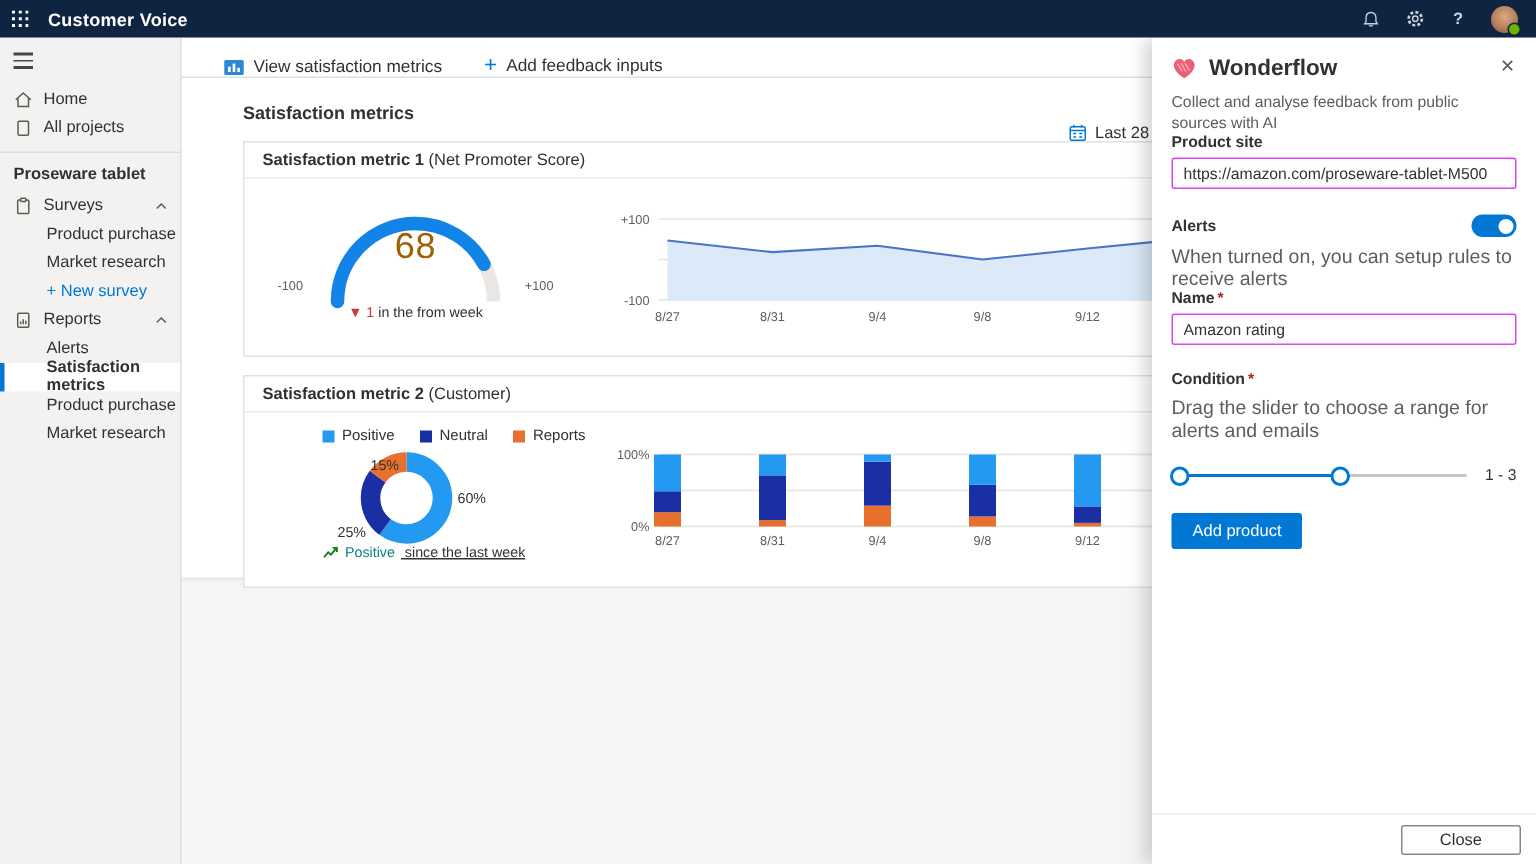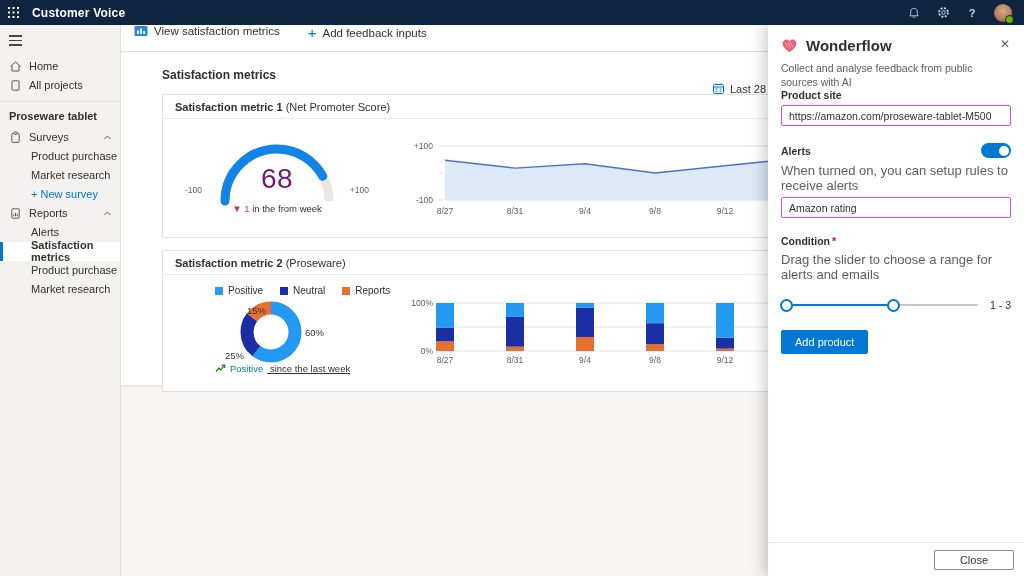--- a/index.html
+++ b/index.html
@@ -31,43 +31,43 @@
   .nav-sub.selected { background:#ffffff; border-left:3px solid #0078d4; font-weight:700; }
   .nav-sub.new-link { color:#0078d4; }
   .side-divider { height:1px; background:#e1dfdd; margin:6px 0 6px 0; }
   .project-name { font-weight:700; font-size:11px; padding:2px 0 6px 9px; color:#323130; }
   .chev { margin-left:auto; margin-right:8px; }
   .nicon { flex:0 0 13px; }
 
   
   .main { position:absolute; left:121px; top:25px; right:0; bottom:0; background:#f6f5f3; }
   .main-white { position:relative; height:360px; background:#ffffff; box-shadow:0 1px 3px rgba(0,0,0,.10); }
-  .commandbar { height:27px; display:flex; align-items:flex-start; gap:28px; padding-left:13px;
+  .commandbar { height:27px; display:flex; align-items:flex-end; gap:28px; padding-left:28px;
     border-bottom:1px solid #e1dfdd; font-size:11.5px; color:#323130; }
   .cmd-item { display:flex; align-items:center; gap:6px; cursor:pointer; }
   .cmd-plus { color:#0078d4; font-size:15px; font-weight:400; line-height:1; }
   .content { position:relative; padding:0 19px 0 41px; }
   .content-title { font-size:12px; font-weight:700; margin-top:16px; }
   .daterange { position:absolute; left:591px; top:14px; display:flex; align-items:center; gap:5px;
     font-size:11px; color:#323130; cursor:pointer; }
 
   .card { border:1px solid #e3e1df; background:#fff; margin-top:12px; }
   .card-hd { height:24px; display:flex; align-items:center; padding-left:12px;
     border-bottom:1px solid #edebe9; font-size:11px; }
   .card-hd b { font-weight:700; }
   .card-hd span { white-space:pre; }
   .card-body { position:relative; }
   .card1 .card-body { height:118px; }
   .card2 .card-body { height:116px; }
 
   
   .gauge-wrap { position:absolute; left:8px; top:0; width:212px; height:118px; }
   .gauge-wrap svg { position:absolute; left:34px; top:12px; }
-  .gauge-value { position:absolute; left:0; top:44px; width:100%; text-align:center;
-    font-size:28px; font-weight:300; color:#701a75; letter-spacing:.5px; }
+  .gauge-value { position:absolute; left:0; top:32px; width:100%; text-align:center;
+    font-size:24px; font-weight:300; color:#a16207; letter-spacing:.5px; }
   .gauge-min { position:absolute; left:14px; top:66px; font-size:8.5px; color:#605e5c; }
   .gauge-max { position:absolute; right:14px; top:66px; font-size:8.5px; color:#605e5c; }
   .gauge-delta { position:absolute; left:0; top:84px; width:100%; text-align:center; font-size:9.5px; color:#323130; }
   .gauge-delta .red { color:#d13438; }
 
   .trendchart { position:absolute; left:230px; top:17px; }
   .barchart  { position:absolute; left:230px; top:16px; }
 
   
   .legend { position:absolute; left:52px; top:10px; display:flex; gap:17px; font-size:10px; color:#323130; }
@@ -286,21 +286,21 @@
                 <text x="192" y="78" text-anchor="middle" font-size="8.5" fill="#605e5c" font-family="Liberation Sans, sans-serif">9/4</text>
                 <text x="262" y="78" text-anchor="middle" font-size="8.5" fill="#605e5c" font-family="Liberation Sans, sans-serif">9/8</text>
                 <text x="332" y="78" text-anchor="middle" font-size="8.5" fill="#605e5c" font-family="Liberation Sans, sans-serif">9/12</text>
               </svg>
           </div>
         </section>
 
         <section class="card card2">
           <div class="card-hd">
             <b>Satisfaction metric 2</b>
-              <span> (Proseware)</span>
+              <span> (Customer)</span>
           </div>
           <div class="card-body">
             <div class="legend">
               <div class="legend-item">
                   <span class="sq pos"></span>
                   <span>Positive</span>
                 </div>
               <div class="legend-item">
                   <span class="sq neu"></span>
                   <span>Neutral</span>
@@ -377,20 +377,21 @@
 
     <label class="flabel">Product site</label>
     <input class="tinput" type="text" value="https://amazon.com/proseware-tablet-M500" style="">
 
     <div class="alerts-row">
       <span class="flabel" style="margin-top:0">Alerts</span>
       <div class="toggle"></div>
     </div>
     <div class="fdesc">When turned on, you can setup rules to receive alerts</div>
 
+    <label class="flabel"><span>Name</span><span class="req">*</span></label>
     <input class="tinput" type="text" value="Amazon rating" style="">
 
     <label class="flabel" style="margin-top:17px"><span>Condition</span><span class="req">*</span></label>
     <div class="fdesc">Drag the slider to choose a range for alerts and emails</div>
 
     <div class="slider-row">
       <div class="slider">
         <div class="track"></div>
         <div class="fill"></div>
         <div class="thumb t1"></div>

